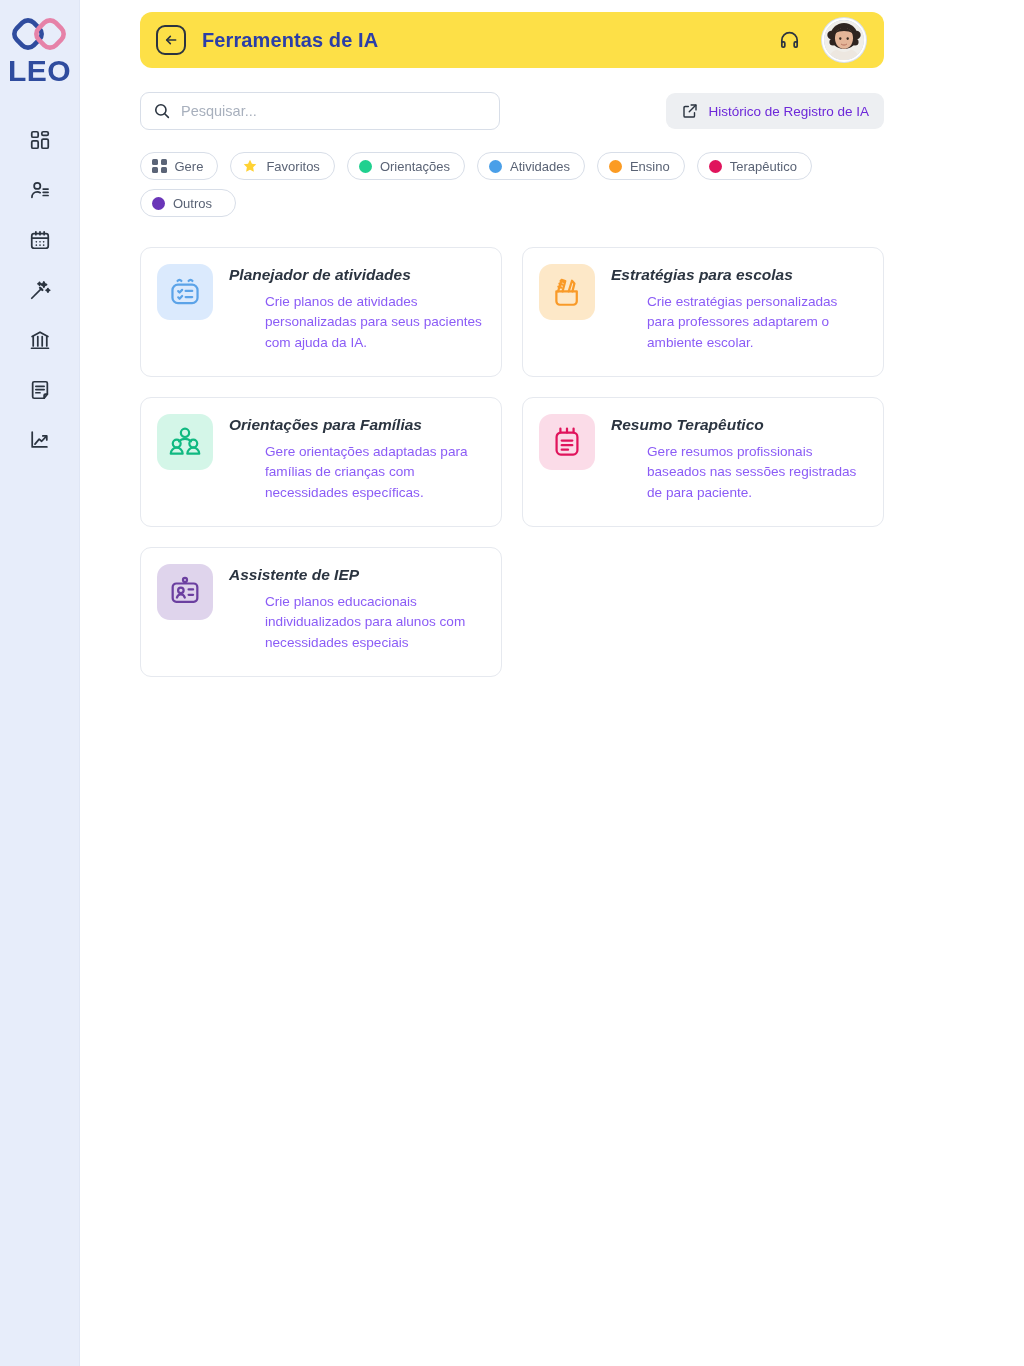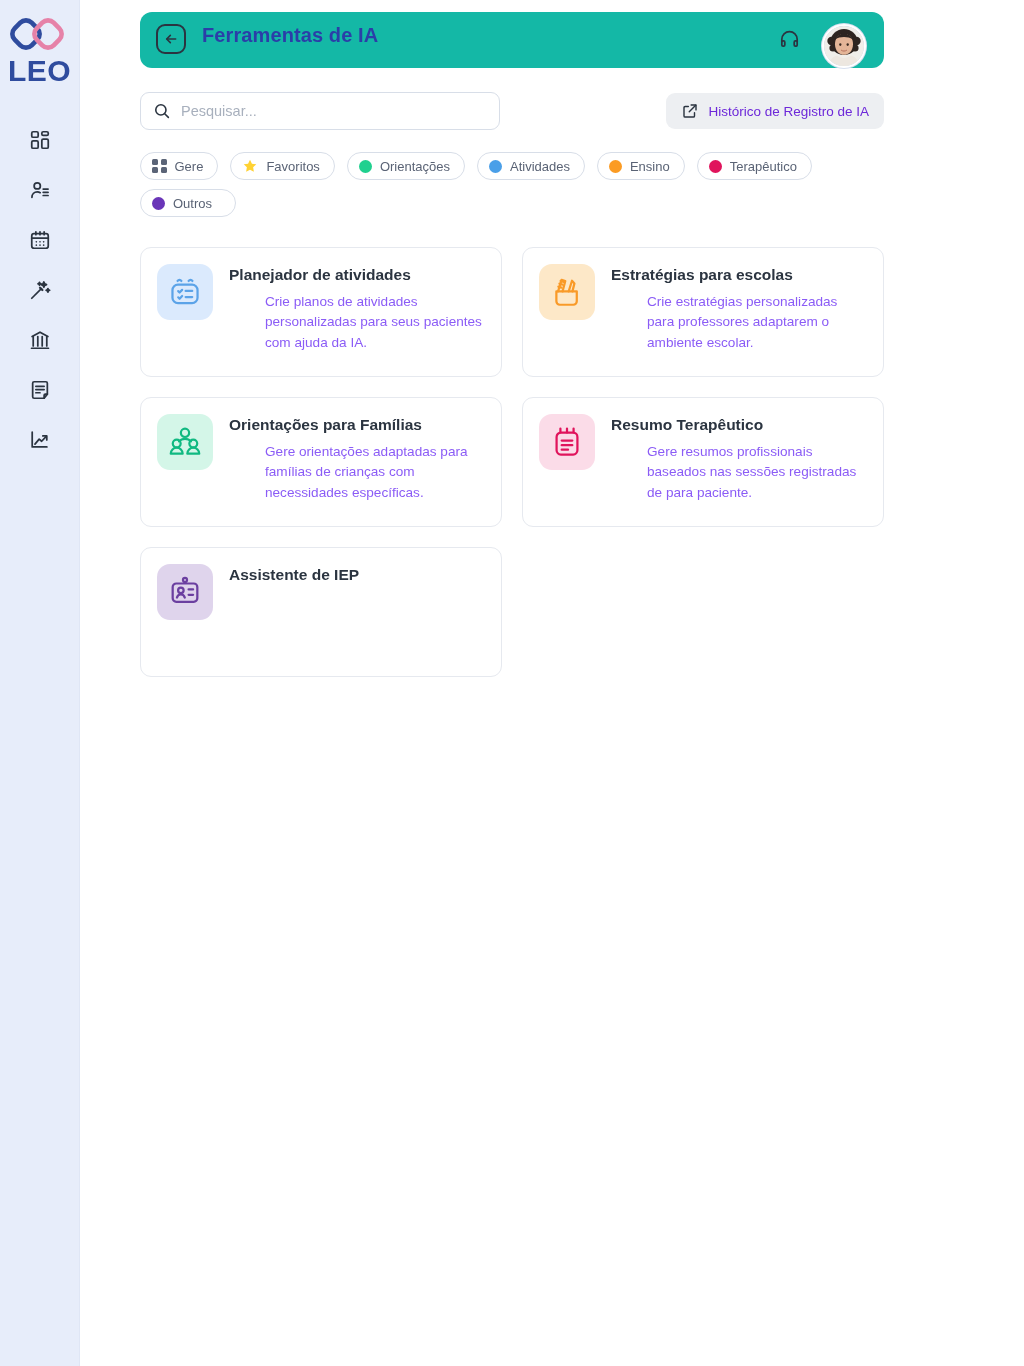--- a/index.html
+++ b/index.html
@@ -21,20 +21,21 @@
     flex: 0 0 80px;
     display: flex;
     flex-direction: column;
     align-items: center;
     border-right: 1px solid #dfe6f5;
   }
   .logo-wrap {
     margin-top: 14px;
     display: flex;
     flex-direction: column;
+    align-items: center;
   }
   .logo-mark { width: 58px; height: 40px; display: block; }
   .logo-text {
     font-size: 30px;
     font-weight: 800;
     color: #2F4C9E;
     letter-spacing: 0.5px;
     line-height: 1;
     margin-top: 2px;
     font-family: "Liberation Sans", sans-serif;
@@ -64,24 +65,25 @@
   }
   .content {
     width: 744px;
     margin-left: 60px;
     padding-top: 12px;
   }
 
   
   .header {
     height: 56px;
-    background: #14b8a6;
+    background: #fde047;
     border-radius: 12px;
     display: flex;
-    padding: 12px 18px 0 16px;
+    align-items: center;
+    padding: 0 18px 0 16px;
   }
   .back-btn {
     width: 30px; height: 30px;
     border: 2px solid #2B3440;
     border-radius: 9px;
     display: flex; align-items: center; justify-content: center;
     cursor: pointer;
     background: transparent;
     flex: 0 0 auto;
   }
@@ -212,20 +214,21 @@
     border-radius: 13px;
     flex: 0 0 56px;
     display: flex; align-items: center; justify-content: center;
   }
   .card-body { flex: 1 1 auto; padding-top: 1px; }
   .card-title {
     font-size: 15.5px;
     font-weight: 700;
     color: #2B3440;
     line-height: 1.25;
+    font-style: italic;
   }
   .card-desc {
     margin-top: 8px;
     font-size: 13.6px;
     line-height: 1.48;
     color: #8b5cf6;
     margin-left: 36px;
   }
 </style>
 </head>
@@ -479,18 +482,19 @@
             <circle cx="16" cy="4.6" r="1.9"></circle>
             <path d="M4.4 11.4a3.4 3.4 0 013.4-3.4h16.4a3.4 3.4 0 013.4 3.4v10.4a3.4 3.4 0 01-3.4 3.4H7.8a3.4 3.4 0 01-3.4-3.4z"></path>
             <circle cx="12.1" cy="14.4" r="2.6"></circle>
             <path d="M8.4 21.2c.6-1.8 2-2.9 3.7-2.9s3.1 1.1 3.7 2.9"></path>
             <path d="M19.4 13.6h4.2"></path>
               <path d="M19.4 18.6h4.2"></path>
           </svg>
         </div>
         <div class="card-body">
           <div class="card-title">Assistente de IEP</div>
+          <div class="card-desc">Crie planos educacionais individualizados para alunos com necessidades especiais</div>
         </div>
       </div>
 
     </div>
   </div>
 </main>
 
 </body></html>

